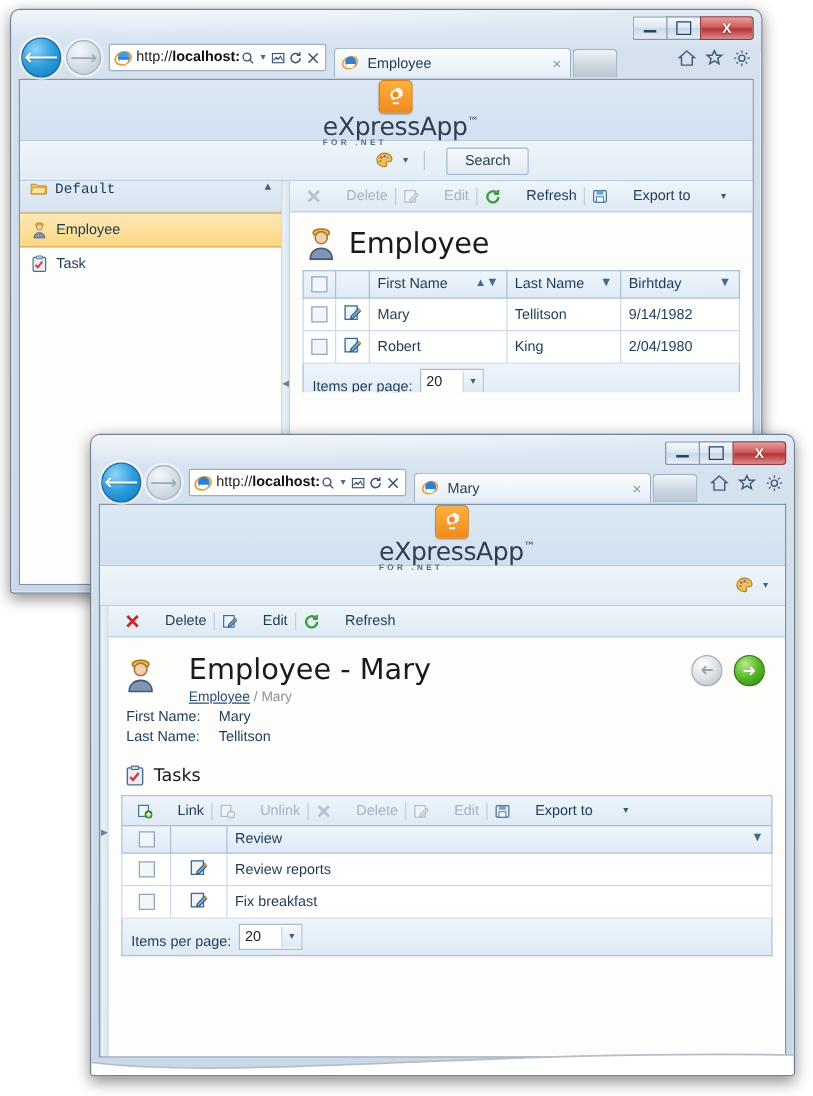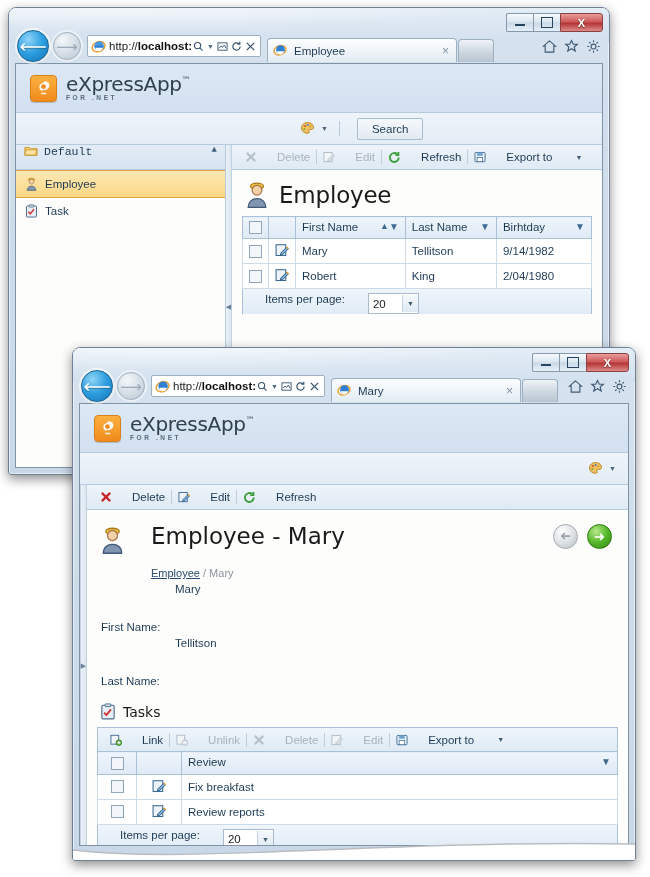--- a/index.html
+++ b/index.html
@@ -91,21 +91,21 @@
   
   .page{
     position:absolute;left:6px;right:6px;top:55px;bottom:6px;
     background:#fdfdfb;border:1px solid #7f93a6;overflow:hidden;
   }
   .w2 .page{bottom:14px;}
 
   
   .app-header{
     height:48px;background:linear-gradient(180deg,#dce8f4 0%,#d2e0f0 100%);
-    border-bottom:1px solid #b7cbdf;display:flex;align-items:center;padding-left:14px;
+    border-bottom:1px solid #b7cbdf;display:flex;align-items:center;padding-left:14px;flex-direction:column;
   }
   .logo-box{
     width:25px;height:25px;border-radius:4px;flex:none;
     background:linear-gradient(180deg,#fbb040 0%,#f08a1c 100%);
     border:1px solid #d9811a;display:flex;align-items:center;justify-content:center;
     box-shadow:0 1px 1px rgba(0,0,0,.18);
   }
   .logo-box svg{display:block}
   .logo-text{margin-left:9px;line-height:1;}
   .logo-title{font-size:20px;color:#2f3f4d;letter-spacing:-.3px;font-family:"DejaVu Sans",sans-serif;}
@@ -182,46 +182,46 @@
   }
   .grid td{border:1px solid #cddbe8;padding:4px 6px;background:#fff;}
   .grid td.c,.grid th.c{text-align:center;width:26px;}
   .grid td.e,.grid th.e{text-align:center;width:32px;}
   .cb{display:inline-block;width:11px;height:11px;border:1px solid #8fa6bb;background:#f2f6fa;vertical-align:middle;}
   .sortmark{float:right;color:#3f6b93;font-size:9px;margin-left:4px;}
   .filtermark{float:right;color:#3f6b93;font-size:10px;}
   .pager{
     border:1px solid #a9c0d6;border-top:none;
     background:linear-gradient(180deg,#eef5fb 0%,#dfeaf5 100%);
-    padding:4px 22px;display:flex;align-items:flex-start;gap:23px;font-size:11.5px;color:#1d3a55;
+    padding:4px 7px;display:flex;align-items:flex-end;gap:6px;font-size:11.5px;color:#1d3a55;
   }
   .combo{display:flex;align-items:center;background:#fff;border:1px solid #a9bccd;height:19px;}
   .combo .val{padding:0 7px 0 4px;font-size:11.5px;color:#222;min-width:22px;}
   .combo .dd{width:15px;height:17px;border-left:1px solid #c5d3e0;
     background:linear-gradient(180deg,#f4f8fc,#dfe9f2);
     display:flex;align-items:center;justify-content:center;font-size:7px;color:#3f5a74;}
 
   
   .footerband{height:18px;background:#d8e4f2;border-top:1px solid #b7cbdf;}
   .footerwhite{flex:1;background:#fdfdfb;}
 
   
   .detailhead{display:flex;align-items:flex-start;gap:25px;margin:6px 0 4px 2px;}
   .detailhead .dh-title{font-size:23px;color:#1a1a1a;font-family:"DejaVu Sans",sans-serif;line-height:1.05;}
-  .breadcrumb{font-size:11px;color:#8a949e;margin-top:19px;}
+  .breadcrumb{font-size:11px;color:#8a949e;margin-top:4px;}
   .breadcrumb a{color:#2a4c70;text-decoration:underline;}
   .navcircles{margin-left:auto;display:flex;gap:9px;align-items:center;padding-right:6px;}
   .circbtn{width:23px;height:23px;border-radius:50%;display:flex;align-items:center;justify-content:center;
     font-size:13px;color:#fff;}
   .circbtn.prev{background:radial-gradient(circle at 35% 28%,#fdfdfd 0%,#dfe3e6 50%,#b5bcc2 100%);
     border:1px solid #a4acb3;color:#9aa3ab;}
   .circbtn.next{background:radial-gradient(circle at 35% 28%,#b7e88a 0%,#56b72b 50%,#2f8711 100%);
     border:1px solid #2f7a12;}
   .fieldrow{display:flex;font-size:11.5px;color:#1d3a55;margin:4px 0 0 4px;}
-  .fieldrow .lbl{width:74px;flex:none;margin-top:38px;}
+  .fieldrow .lbl{width:74px;flex:none;}
   .fieldrow .val{color:#1d3a55;}
   .sectionhead{display:flex;align-items:center;gap:7px;margin:16px 0 7px 3px;}
   .sectionhead .sh-txt{font-size:14px;color:#1a1a1a;font-family:"DejaVu Sans",sans-serif;}
   .nested-toolbar{
     height:23px;display:flex;align-items:center;padding:0 6px;
     background:linear-gradient(180deg,#eef5fb 0%,#dfeaf5 100%);
     border:1px solid #a9c0d6;border-bottom:none;font-size:11.5px;color:#1d3a55;
   }
 
   
@@ -777,34 +777,34 @@
                   <td class="c">
                     <span class="cb"></span>
                   </td>
                   <td class="e">
                     <svg width="14" height="14" viewBox="0 0 13 13">
                       <rect x="1" y="1.6" width="9" height="10" fill="#eef4fa" stroke="#3f6b93" stroke-width="1"></rect>
                       <path d="M5.5 9.2l5.4-5.4 1.6 1.6-5.4 5.4-2.1.5z" fill="#7fb0dc" stroke="#2f5a80" stroke-width=".9"></path>
                       <path d="M10.9 3.8l1.6 1.6" stroke="#e8a12c" stroke-width="1.4"></path>
                     </svg>
                   </td>
-                  <td>Fix breakfast</td>
+                  <td>Review reports</td>
                 </tr>
                 <tr>
                   <td class="c">
                     <span class="cb"></span>
                   </td>
                   <td class="e">
                     <svg width="14" height="14" viewBox="0 0 13 13">
                       <rect x="1" y="1.6" width="9" height="10" fill="#eef4fa" stroke="#3f6b93" stroke-width="1"></rect>
                       <path d="M5.5 9.2l5.4-5.4 1.6 1.6-5.4 5.4-2.1.5z" fill="#7fb0dc" stroke="#2f5a80" stroke-width=".9"></path>
                       <path d="M10.9 3.8l1.6 1.6" stroke="#e8a12c" stroke-width="1.4"></path>
                     </svg>
                   </td>
-                  <td>Review reports</td>
+                  <td>Fix breakfast</td>
                 </tr>
               </tbody>
             </table>
 
             <div class="pager">
               <span>Items per page:</span>
               <span class="combo">
                 <span class="val">20</span>
                 <span class="dd">▼</span>
               </span>

